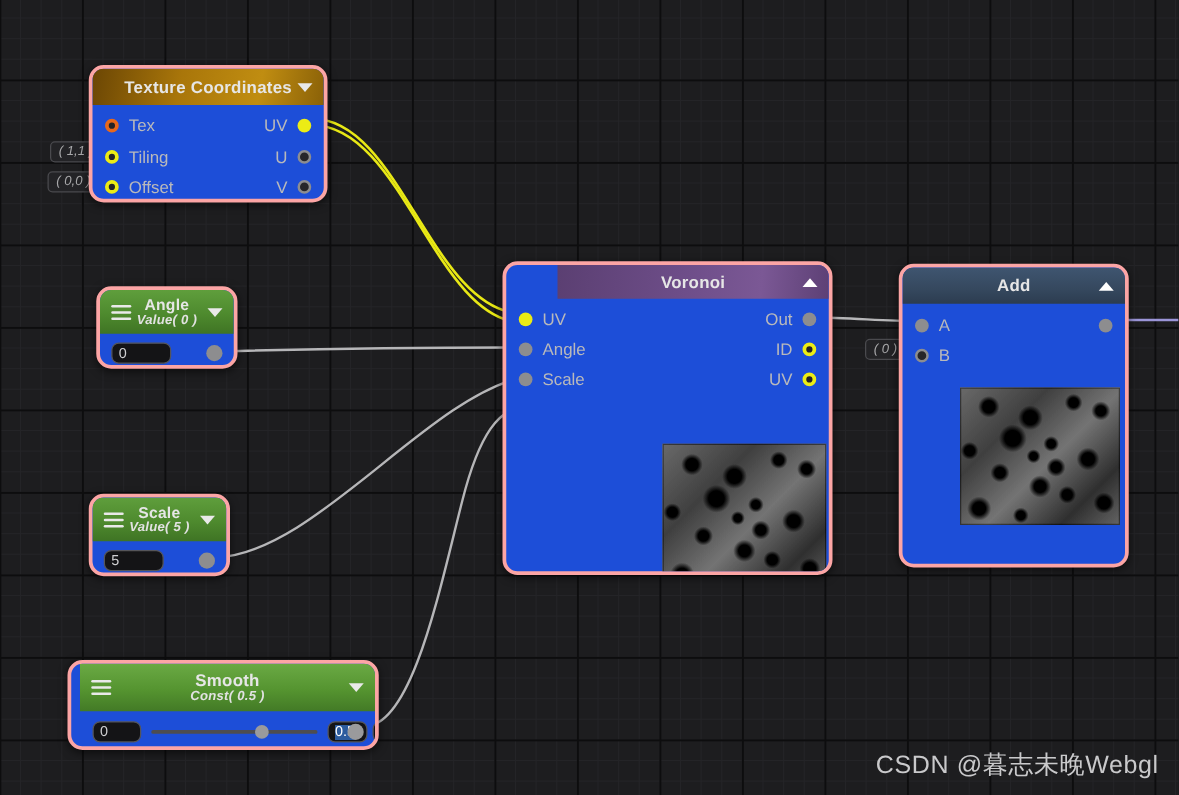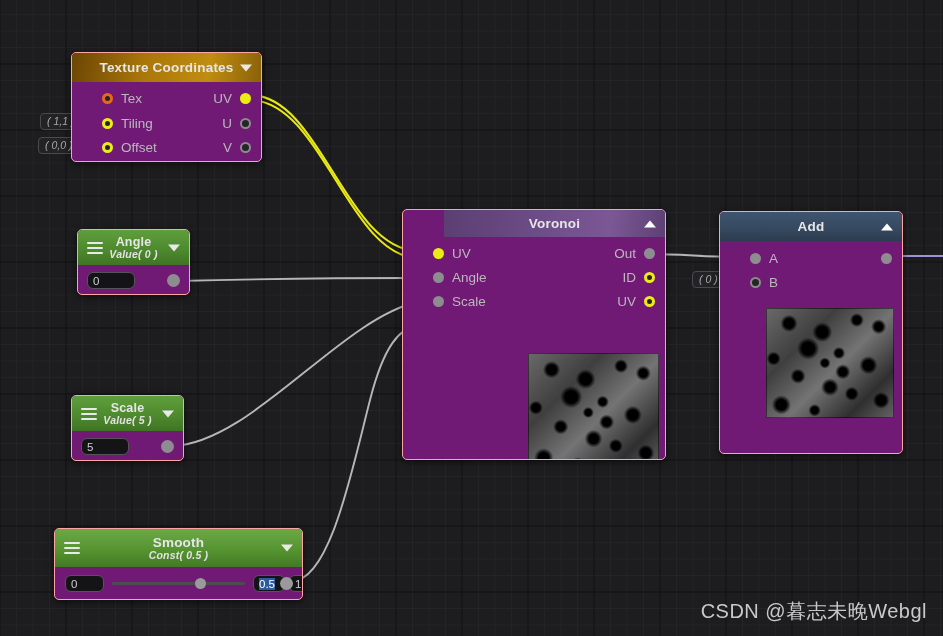--- a/index.html
+++ b/index.html
@@ -40,39 +40,39 @@
   #wires {
     position: absolute;
     inset: 0;
     width: 943px;
     height: 636px;
     pointer-events: none;
   }
   
   .node {
     position: absolute;
-    border-radius: 5px;
-    background: #701a75;
+    border-radius: 12px;
+    background: #1d4ed8;
     box-shadow: 0 2px 7px rgba(0,0,0,.55);
     overflow: hidden;
-    border: 1px solid #fca5a5;
+    border: 3px solid #fca5a5;
     box-sizing: border-box;
   }
   .node-header {
     position: relative;
     display: flex;
     align-items: center;
     justify-content: center;
     color: #e6e6e6;
     font-size: 13.5px;
     font-weight: bold;
     letter-spacing: .2px;
     user-select: none;
   }
-  .node-body { position: relative; padding-left: 20px; }
+  .node-body { position: relative; }
 
   
   .hdr-orange {
     height: 29px;
     background: linear-gradient(100deg, #6b4604 0%, #a9760a 38%, #c08d11 72%, #8a6108 100%);
   }
   .hdr-green {
     height: 35px;
     background: linear-gradient(180deg, #5f9e3c 0%, #4e8a2e 55%, #3f7424 100%);
     flex-direction: column;
@@ -369,21 +369,21 @@
       <span class="hdr-title-sm">Scale</span>
       <span class="hdr-sub">Value( 5 )</span>
       <span class="caret caret-down"></span>
     </div>
     <div class="param-bar">
       <span class="numfield">5</span>
       <span class="outdot"></span>
     </div>
   </div>
 
-  <div class="node" style="left:54px; top:528px; width:249px; height:72px;">
+  <div class="node" style="left:54px; top:528px; width:249px; height:72px;padding-left:7px;">
     <div class="node-header hdr-green-wide">
       <span class="hamburger">
           <i></i>
           <i></i>
           <i></i>
         </span>
       <span>Smooth</span>
       <span class="hdr-sub">Const( 0.5 )</span>
       <span class="caret caret-down"></span>
     </div>

